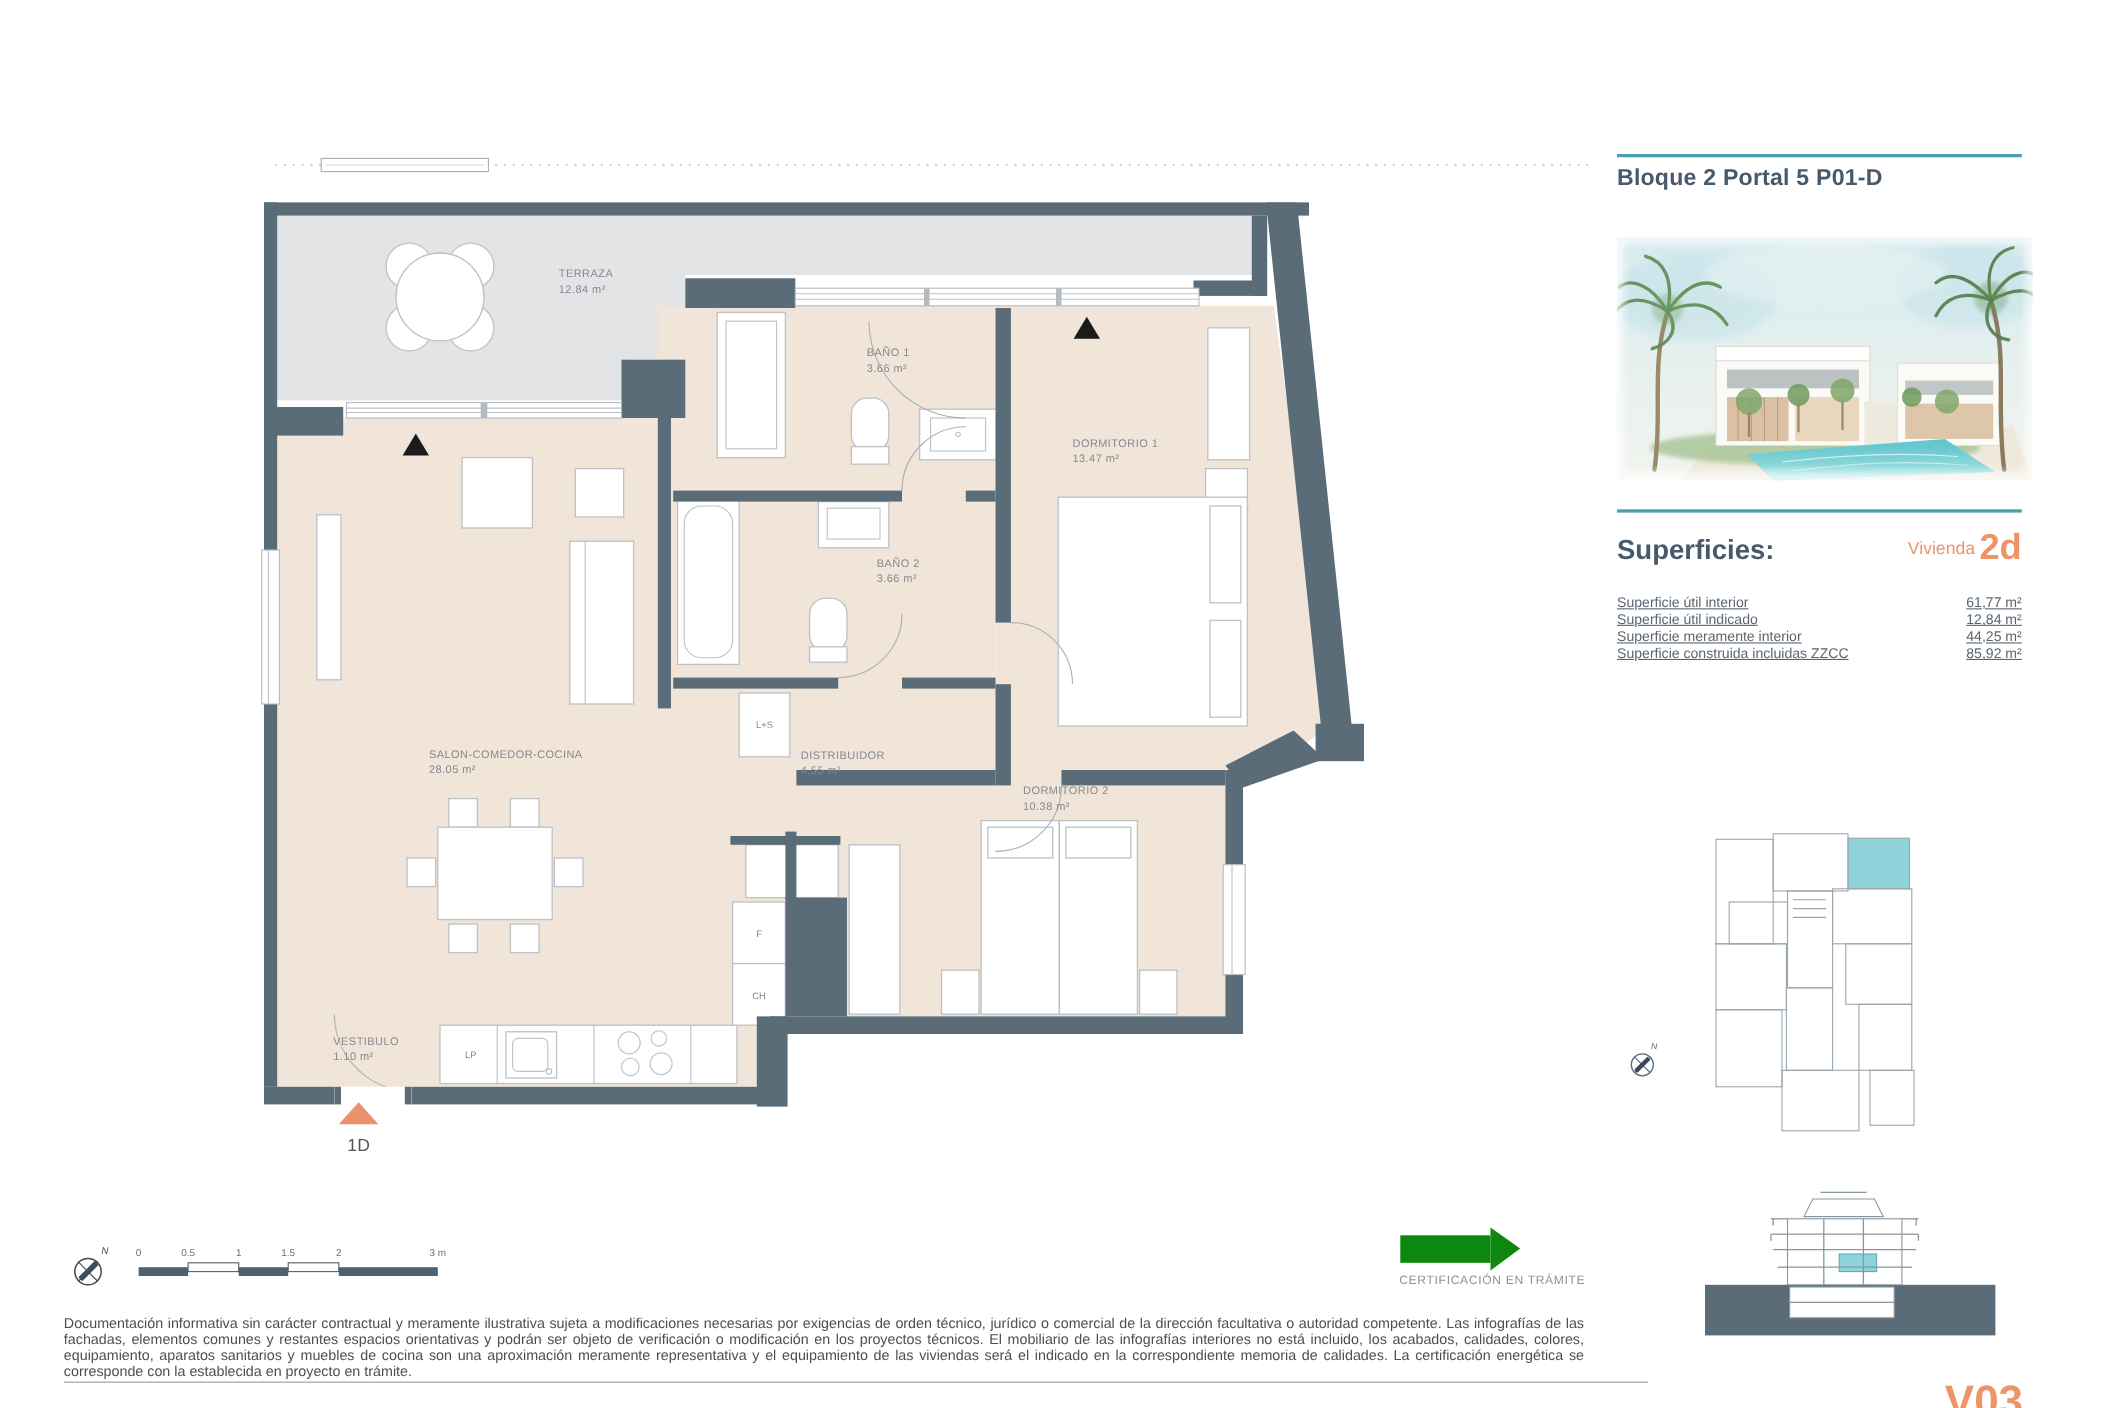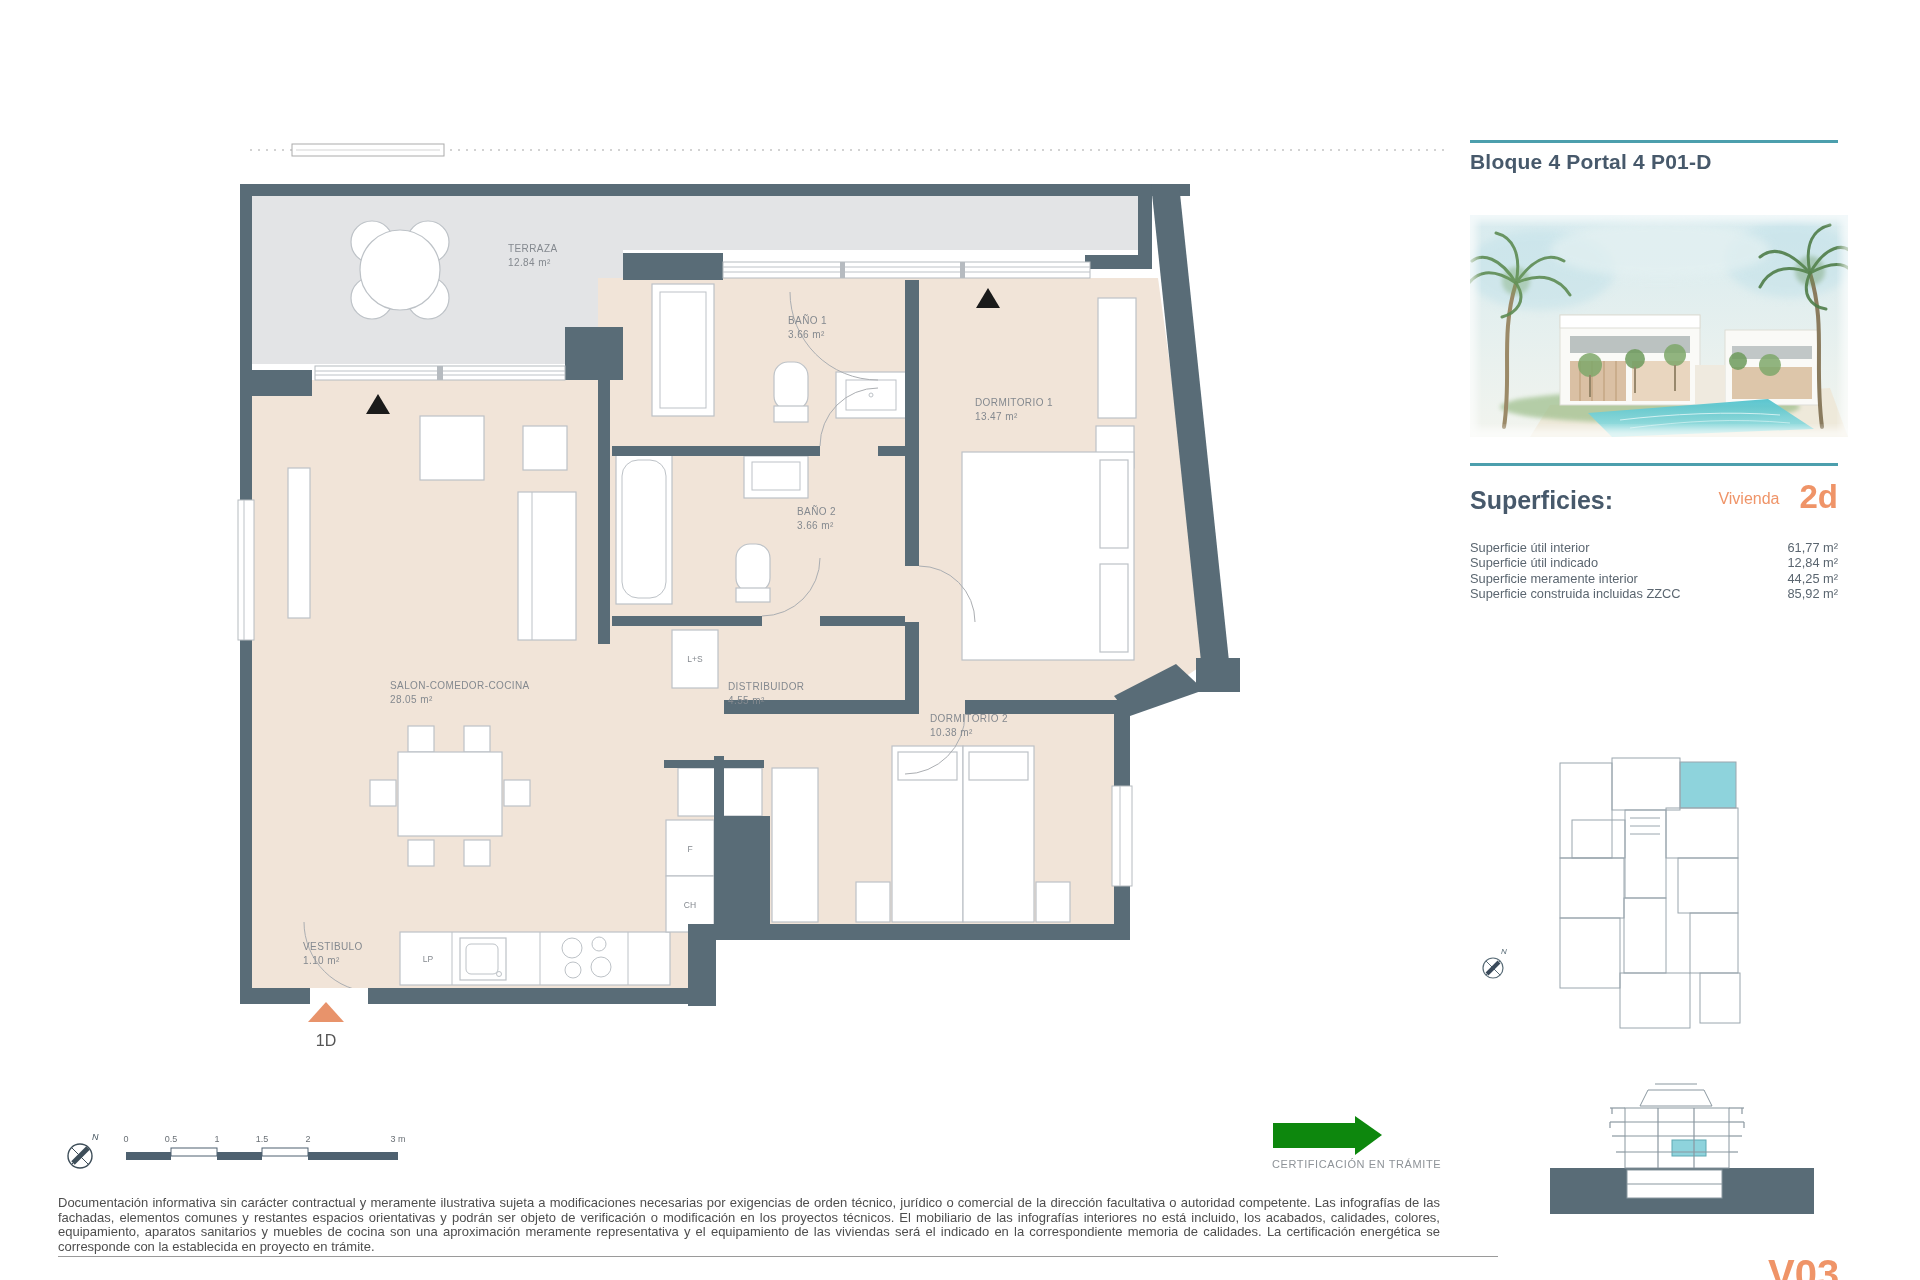--- a/index.html
+++ b/index.html
@@ -7,22 +7,22 @@
         font-family:"Liberation Sans",sans-serif;}
   .abs{position:absolute;}
   
   .rule{position:absolute;height:3px;background:#4C9FAD;width:368px;left:1470px;}
   #block-title{position:absolute;left:1470px;top:150px;width:380px;
         font-size:21px;font-weight:bold;color:#47596B;letter-spacing:.2px;}
   #render{position:absolute;left:1470px;top:215px;width:378px;height:222px;overflow:hidden;}
   #sup-head{position:absolute;left:1470px;top:486px;font-size:25px;font-weight:bold;color:#47596B;}
   #viv{position:absolute;left:1470px;top:478px;width:368px;text-align:right;color:#EF9468;}
   #viv .lbl{font-size:16px;vertical-align:baseline;}
-  #viv .code{font-size:33px;font-weight:bold;margin-left:20px;vertical-align:-4px;}
-  #sup-table{position:absolute;left:1470px;top:540px;width:368px;font-size:12.8px;color:#5B6670;}
+  #viv .code{font-size:33px;font-weight:bold;margin-left:4px;vertical-align:-4px;}
+  #sup-table{position:absolute;left:1470px;top:540px;width:368px;font-size:12.8px;color:#5B6670;text-decoration:underline;}
   #sup-table .row{display:flex;justify-content:space-between;line-height:15.4px;}
   #cert-label{position:absolute;left:1272px;top:1158px;font-size:11px;color:#8E9398;letter-spacing:.6px;}
   #footer-p1{position:absolute;left:58px;top:1196px;width:1382px;font-size:13px;
         line-height:14.6px;color:#4E4E4E;text-align:justify;}
   #footer-rule{position:absolute;left:58px;top:1256px;width:1440px;height:1px;background:#9a9a9a;}
   #footer-p2{position:absolute;left:58px;top:1263px;width:1440px;font-size:12.3px;color:#4E4E4E;}
   #version-tag{position:absolute;left:1768px;top:1252px;font-size:40px;font-weight:bold;color:#EF9468;}
   text{font-family:"Liberation Sans",sans-serif;}
   .roomlbl{font-size:10px;fill:#84898F;letter-spacing:.4px;}
   .tinylbl{font-size:8.5px;fill:#84898F;}
@@ -311,21 +311,21 @@
         <line x1="1742" y1="1108" x2="1742" y2="1114"></line>
         <line x1="1610" y1="1122" x2="1610" y2="1128"></line>
         <line x1="1744" y1="1122" x2="1744" y2="1128"></line>
         <line x1="1616" y1="1152" x2="1625" y2="1152"></line>
         <line x1="1729" y1="1152" x2="1738" y2="1152"></line>
       </g>
     </g>
   </svg>
 
   <div class="rule" style="top:140px"></div>
-  <div id="block-title">Bloque 4 Portal 4 P01-D</div>
+  <div id="block-title">Bloque 2 Portal 5 P01-D</div>
 
   <div id="render">
     <svg width="378" height="222" viewBox="0 0 378 222">
       <defs>
         <linearGradient id="sky" x1="0" y1="0" x2="0" y2="1">
           <stop offset="0" stop-color="#D8EBEF"></stop>
             <stop offset="1" stop-color="#F2F4EE"></stop>
         </linearGradient>
         <linearGradient id="poolg" x1="0" y1="0" x2="0" y2="1">
           <stop offset="0" stop-color="#52C2CC"></stop>

